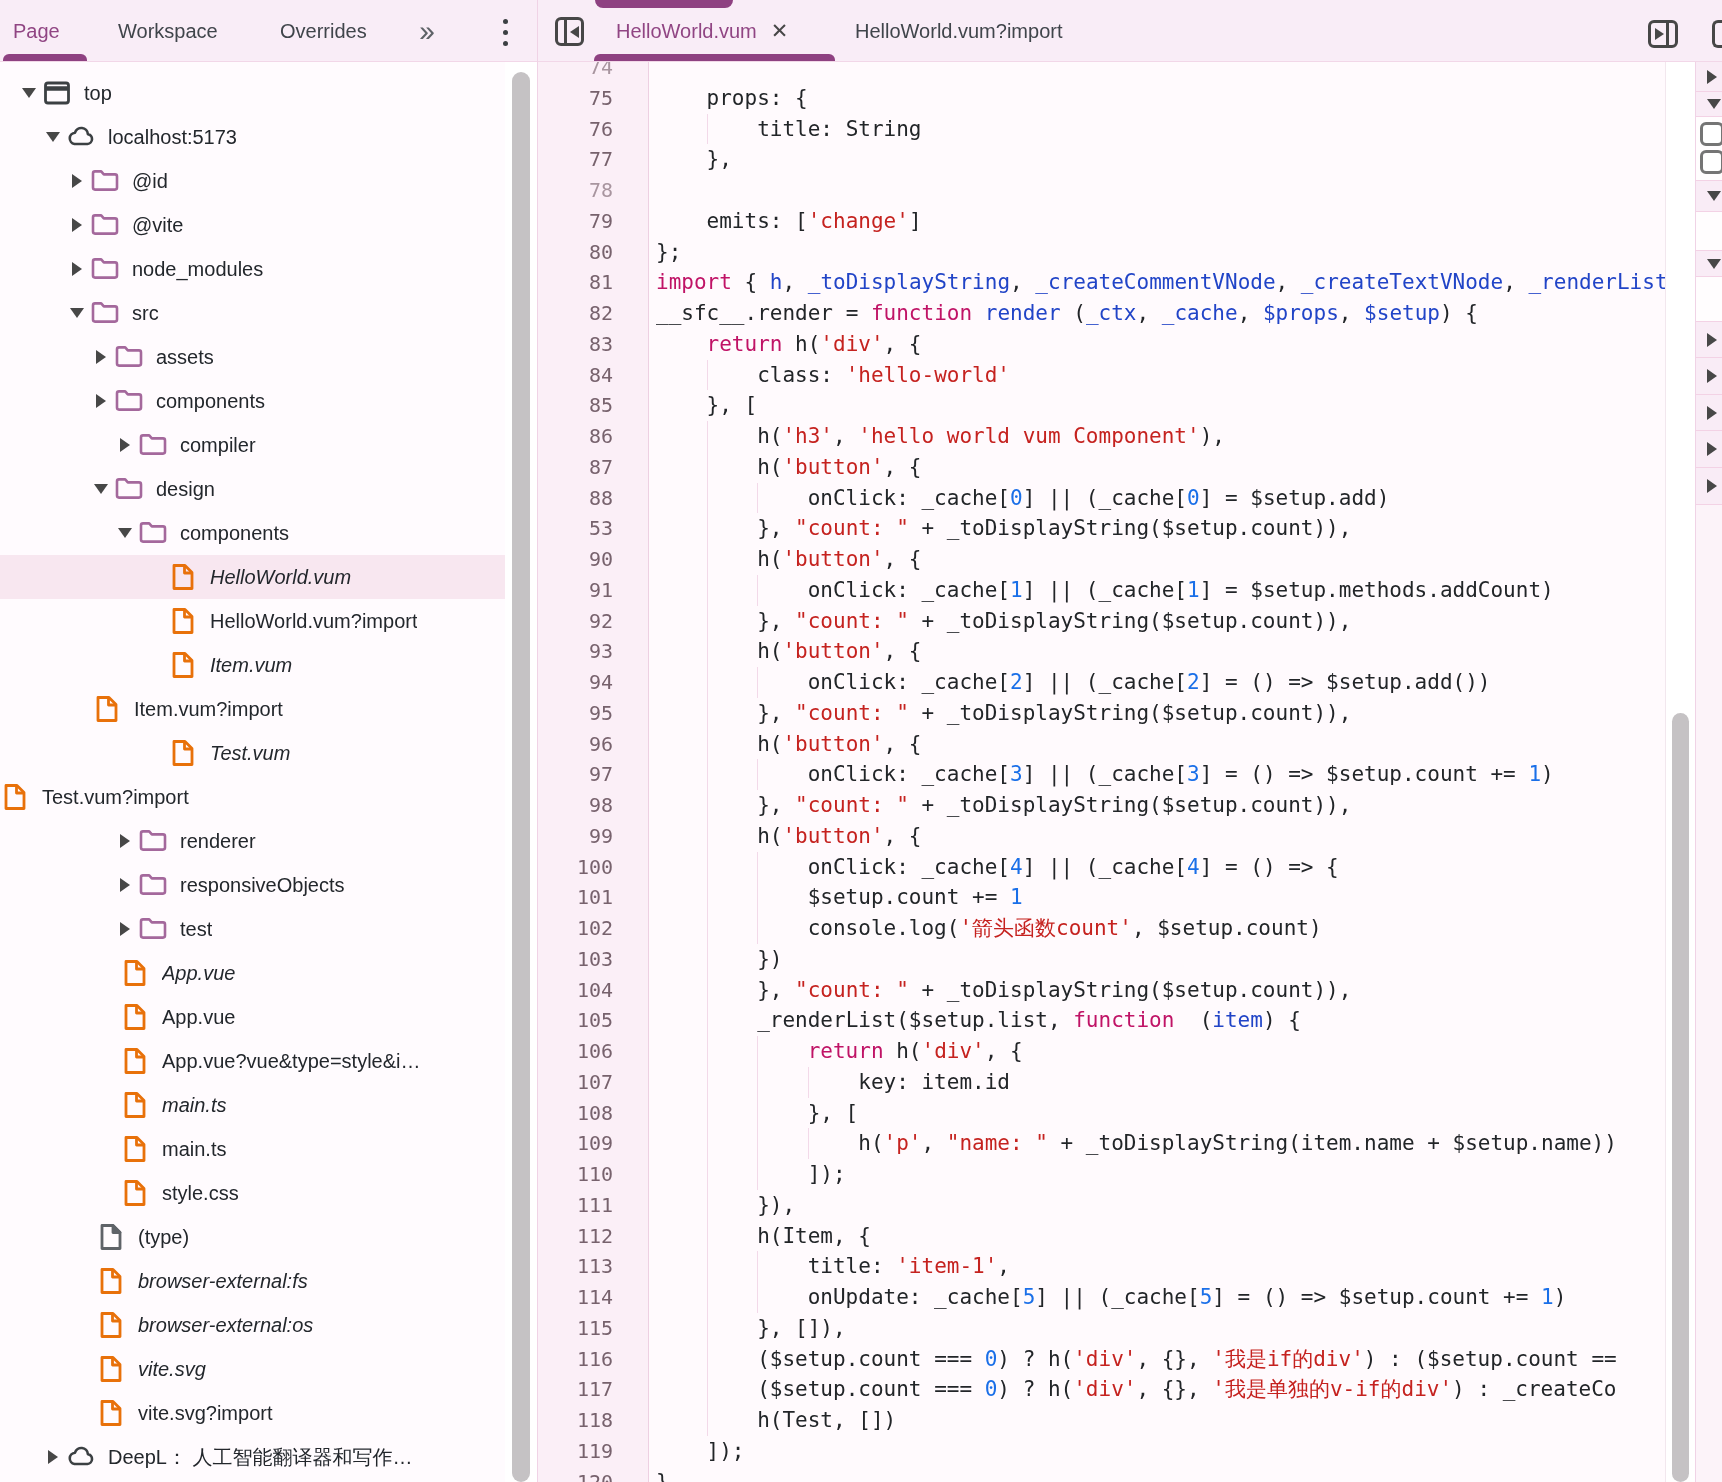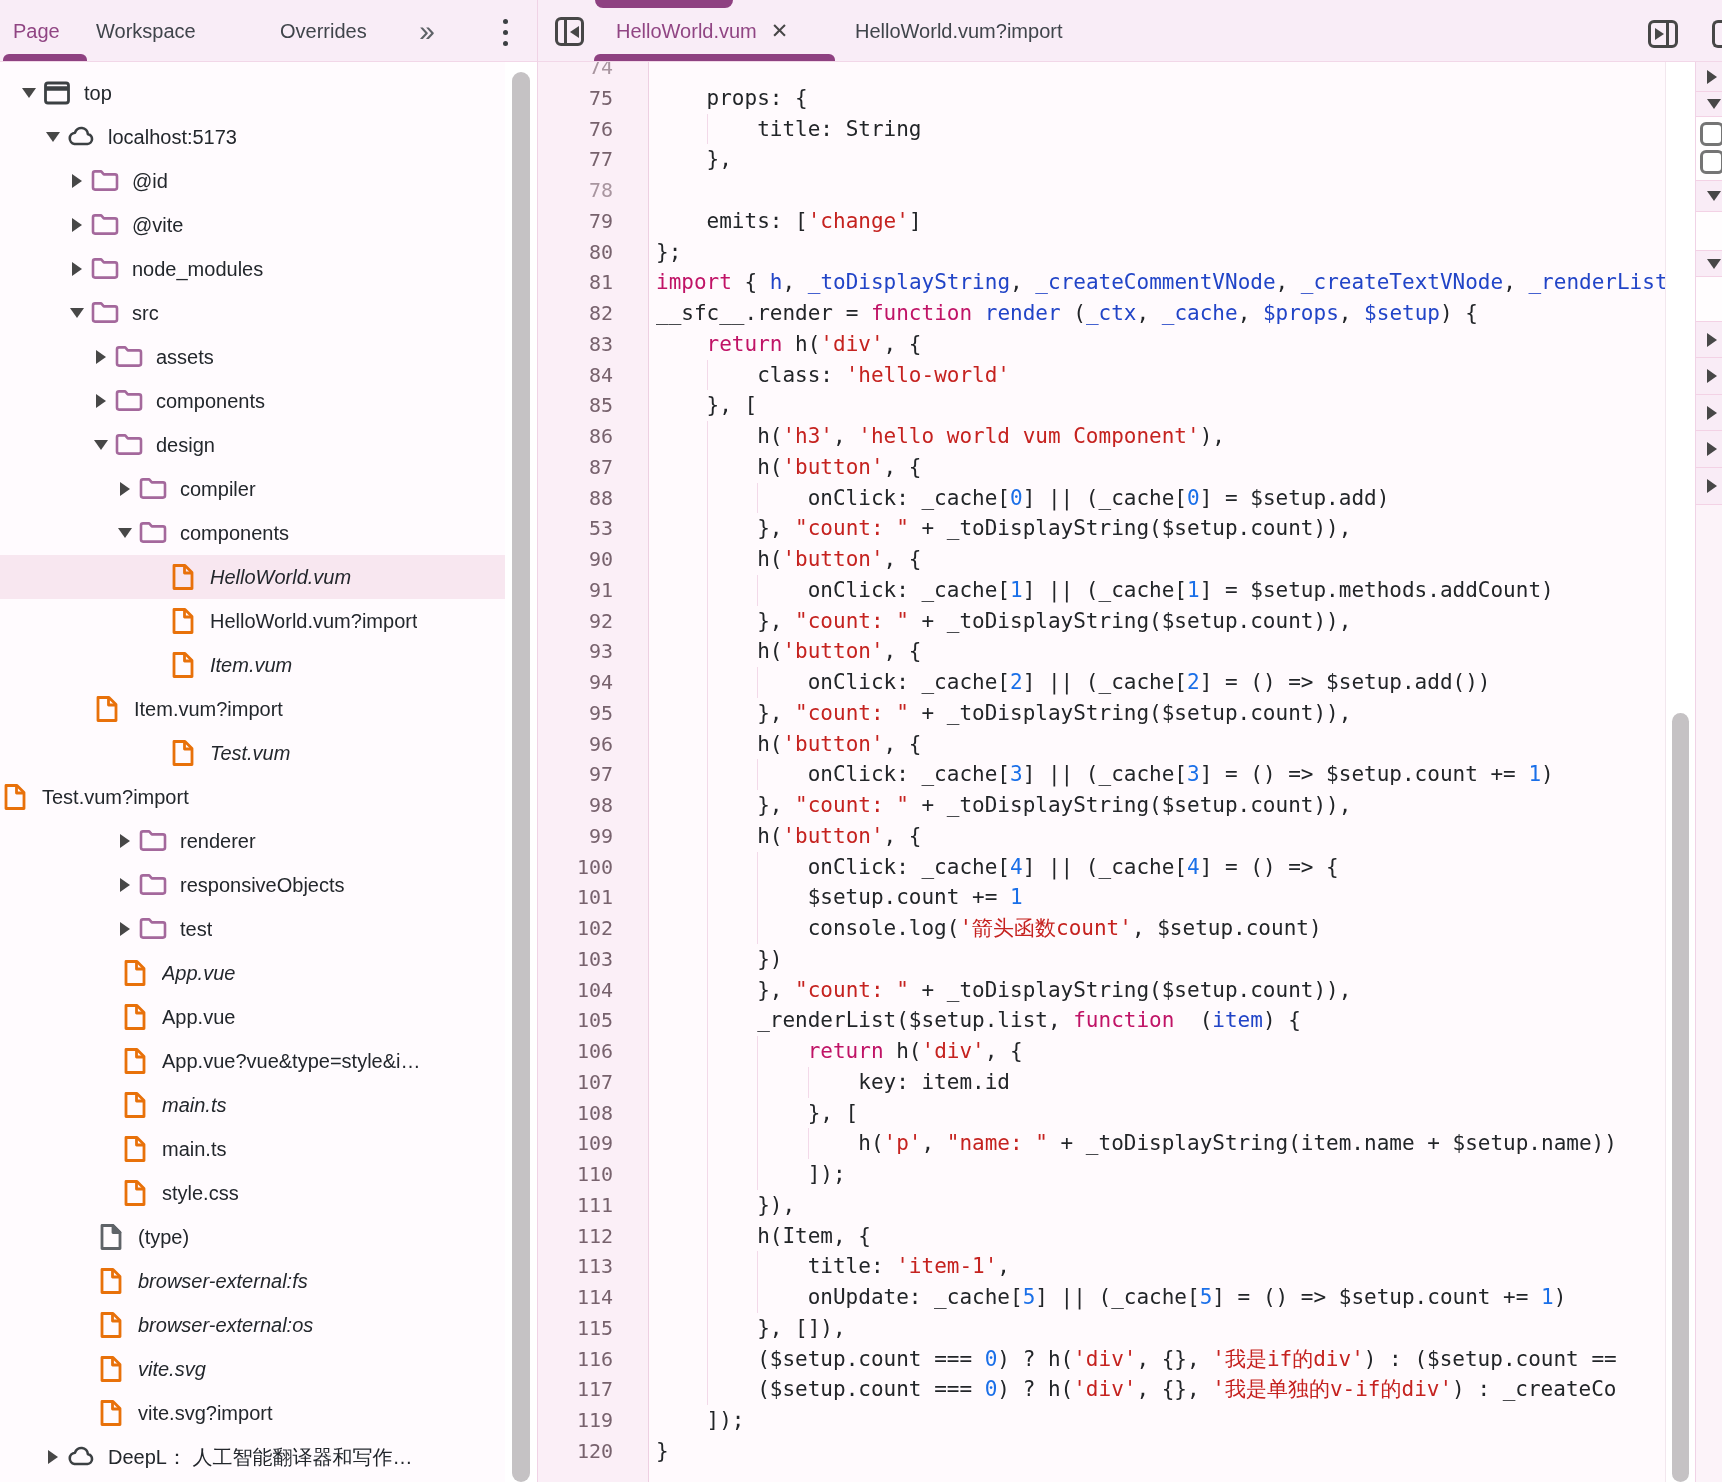--- a/index.html
+++ b/index.html
@@ -87,21 +87,21 @@
   .rrow .cb { position:absolute; left:4px; border:3px solid #757575; border-radius:6px;
               width:24px; height:24px; background:#fff; }
 </style>
 </head>
 <body>
 
 <div id="app">
 
   <div class="topbar">
     <span class="nav-label active" style="left:13px">Page</span>
-    <span class="nav-label" style="left:96px">Workspace</span>
+    <span class="nav-label" style="left:118px">Workspace</span>
     <span class="nav-label" style="left:280px">Overrides</span>
     <span class="chevrons" style="left:419px">››</span>
     <span class="kebab" style="left:503px; top:19px">
         <i></i>
         <i></i>
         <i></i>
       </span>
     <div class="nav-underline" style="left:3px; width:84px"></div>
 
     <div class="panel-icon" style="left:555px; top:17px; width:29px; height:29px">
@@ -210,41 +210,41 @@
         <span class="arrbox">
           <span class="tri-right"></span>
         </span>
         <span class="ticon">
           <svg viewBox="0 0 30 30" fill="none" stroke="#a4689c" stroke-width="2.6" stroke-linejoin="round">
             <path d="M3 9 v-1.6 q0-2 2-2 h6.2 l2.6 3 h11.2 q2 0 2 2 v11.2 q0 2 -2 2 h-20 q-2 0-2-2 z"></path>
           </svg>
         </span>
         <span class="lbl">components</span>
       </div>
+      <div class="trow" style="padding-left: 112px;">
+        <span class="arrbox">
+          <span class="tri-right"></span>
+        </span>
+        <span class="ticon">
+          <svg viewBox="0 0 30 30" fill="none" stroke="#a4689c" stroke-width="2.6" stroke-linejoin="round">
+            <path d="M3 9 v-1.6 q0-2 2-2 h6.2 l2.6 3 h11.2 q2 0 2 2 v11.2 q0 2 -2 2 h-20 q-2 0-2-2 z"></path>
+          </svg>
+        </span>
+        <span class="lbl">compiler</span>
+      </div>
       <div class="trow" style="padding-left: 88px;">
         <span class="arrbox">
           <span class="tri-down"></span>
         </span>
         <span class="ticon">
           <svg viewBox="0 0 30 30" fill="none" stroke="#a4689c" stroke-width="2.6" stroke-linejoin="round">
             <path d="M3 9 v-1.6 q0-2 2-2 h6.2 l2.6 3 h11.2 q2 0 2 2 v11.2 q0 2 -2 2 h-20 q-2 0-2-2 z"></path>
           </svg>
         </span>
         <span class="lbl">design</span>
-      </div>
-      <div class="trow" style="padding-left: 112px;">
-        <span class="arrbox">
-          <span class="tri-right"></span>
-        </span>
-        <span class="ticon">
-          <svg viewBox="0 0 30 30" fill="none" stroke="#a4689c" stroke-width="2.6" stroke-linejoin="round">
-            <path d="M3 9 v-1.6 q0-2 2-2 h6.2 l2.6 3 h11.2 q2 0 2 2 v11.2 q0 2 -2 2 h-20 q-2 0-2-2 z"></path>
-          </svg>
-        </span>
-        <span class="lbl">compiler</span>
       </div>
       <div class="trow" style="padding-left: 112px;">
         <span class="arrbox">
           <span class="tri-down"></span>
         </span>
         <span class="ticon">
           <svg viewBox="0 0 30 30" fill="none" stroke="#a4689c" stroke-width="2.6" stroke-linejoin="round">
             <path d="M3 9 v-1.6 q0-2 2-2 h6.2 l2.6 3 h11.2 q2 0 2 2 v11.2 q0 2 -2 2 h-20 q-2 0-2-2 z"></path>
           </svg>
         </span>
@@ -493,20 +493,21 @@
         <div class="cline"><span class="ln">108</span><span class="cd"><span class="ig ng">    </span><span class="ig">    </span><span class="ig">    </span><span class="t">}, [</span></span></div>
         <div class="cline"><span class="ln">109</span><span class="cd"><span class="ig ng">    </span><span class="ig">    </span><span class="ig">    </span><span class="ig">    </span><span class="t">h(</span><span class="str">'p'</span><span class="t">, </span><span class="str">"name: "</span><span class="t"> + _toDisplayString(item.name + $setup.name))</span></span></div>
         <div class="cline"><span class="ln">110</span><span class="cd"><span class="ig ng">    </span><span class="ig">    </span><span class="ig">    </span><span class="t">]);</span></span></div>
         <div class="cline"><span class="ln">111</span><span class="cd"><span class="ig ng">    </span><span class="ig">    </span><span class="t">}),</span></span></div>
         <div class="cline"><span class="ln">112</span><span class="cd"><span class="ig ng">    </span><span class="ig">    </span><span class="t">h(Item, {</span></span></div>
         <div class="cline"><span class="ln">113</span><span class="cd"><span class="ig ng">    </span><span class="ig">    </span><span class="ig">    </span><span class="t">title: </span><span class="str">'item-1'</span><span class="t">,</span></span></div>
         <div class="cline"><span class="ln">114</span><span class="cd"><span class="ig ng">    </span><span class="ig">    </span><span class="ig">    </span><span class="t">onUpdate: _cache[</span><span class="num">5</span><span class="t">] || (_cache[</span><span class="num">5</span><span class="t">] = () =&gt; $setup.count += </span><span class="num">1</span><span class="t">)</span></span></div>
         <div class="cline"><span class="ln">115</span><span class="cd"><span class="ig ng">    </span><span class="ig">    </span><span class="t">}, []),</span></span></div>
         <div class="cline"><span class="ln">116</span><span class="cd"><span class="ig ng">    </span><span class="ig">    </span><span class="t">($setup.count === </span><span class="num">0</span><span class="t">) ? h(</span><span class="str">'div'</span><span class="t">, {}, </span><span class="str">'我是if的div'</span><span class="t">) : ($setup.count ==</span></span></div>
         <div class="cline"><span class="ln">117</span><span class="cd"><span class="ig ng">    </span><span class="ig">    </span><span class="t">($setup.count === </span><span class="num">0</span><span class="t">) ? h(</span><span class="str">'div'</span><span class="t">, {}, </span><span class="str">'我是单独的v-if的div'</span><span class="t">) : _createCo</span></span></div>
+        <div class="cline"><span class="ln">118</span><span class="cd"><span class="ig ng">    </span><span class="ig">    </span><span class="t">h(Test, [])</span></span></div>
         <div class="cline"><span class="ln">119</span><span class="cd"><span class="ig ng">    </span><span class="t">]);</span></span></div>
         <div class="cline"><span class="ln">120</span><span class="cd"><span class="t">}</span></span></div>
       </div>
   </div>
   <div class="ed-scroll">
       <div class="thumb"></div>
     </div>
 
   <div class="rpanel" id="rpanel">
       <div class="rrow hdr" style="height: 30px;">

